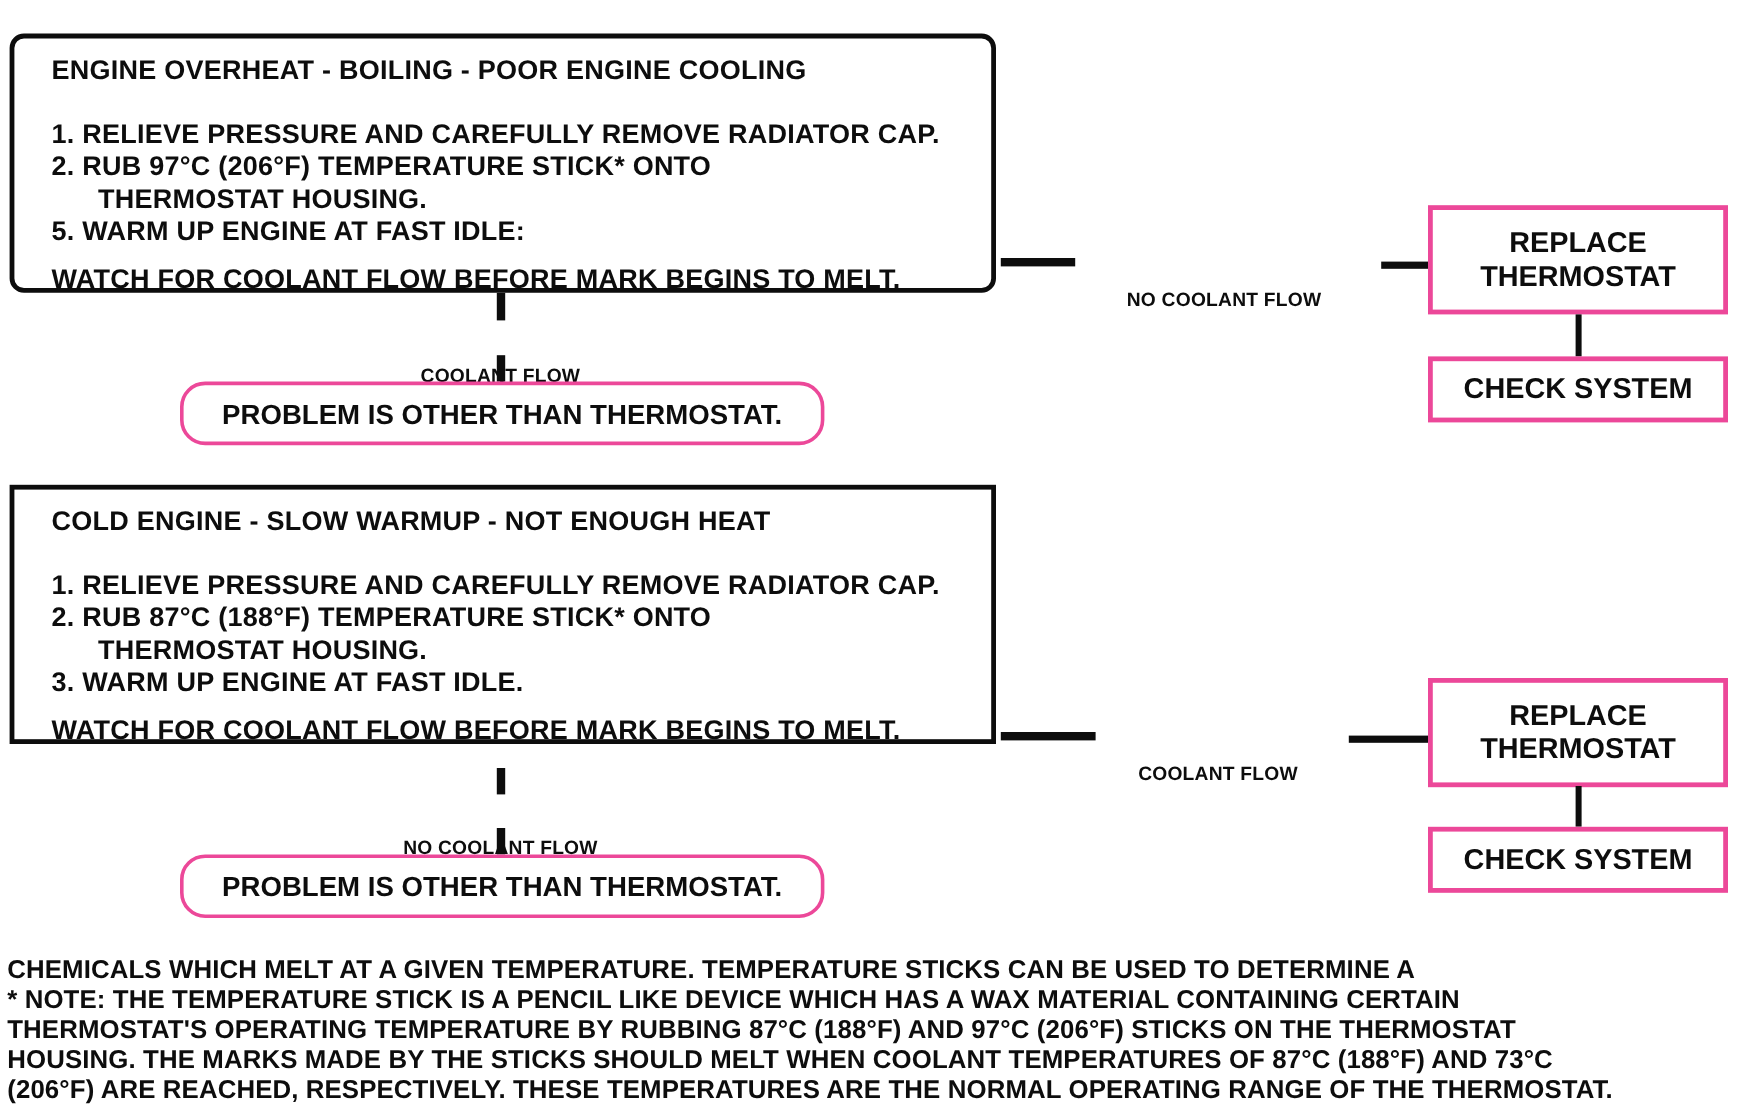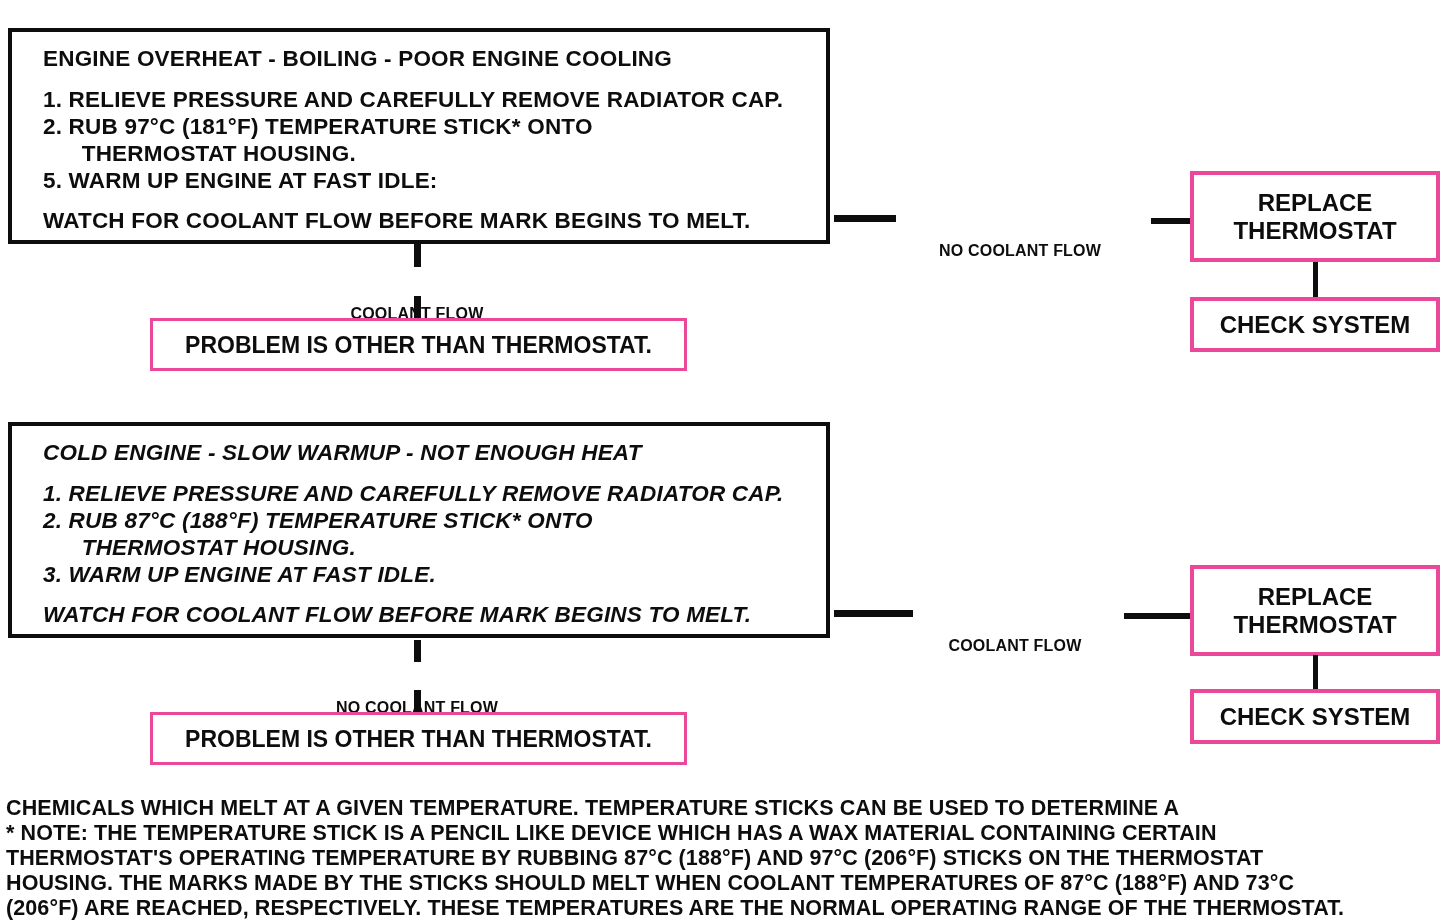--- a/index.html
+++ b/index.html
@@ -27,21 +27,21 @@
     width: 822px;
     height: 216px;
     padding: 13px 20px 0 31px;
   }
   .main-box .title {
     font-size: 22.5px;
     line-height: 27px;
     white-space: nowrap;
     letter-spacing: 0.2px;
   }
-  .main-box .steps { margin-top: 14px; }
+  .main-box .steps { margin-top: 26px; }
   .main-box .step {
     font-size: 22.5px;
     line-height: 27px;
     white-space: pre;
     letter-spacing: 0.2px;
   }
   .main-box .watch {
     margin-top: 13px;
     font-size: 22.5px;
     line-height: 27px;
@@ -59,20 +59,21 @@
     font-size: 24px;
     line-height: 28px;
   }
   .replace-box { left: 1190px; width: 250px; height: 91px; padding: 0 28px; }
   .check-box   { left: 1190px; width: 250px; height: 55px; white-space: nowrap; }
   .problem-box {
     left: 150px; width: 537px; height: 53px;
     border-width: 3px;
     font-size: 23px;
     white-space: nowrap;
+    border-radius: 21px;
   }
   .hline, .vline { position: absolute; background: #0d0d0d; }
   .branch-label {
     position: absolute;
     font-size: 16px;
     line-height: 28px;
     text-align: center;
     white-space: nowrap;
     letter-spacing: 0.2px;
     margin-top: 33px;
@@ -88,45 +89,45 @@
     line-height: 25px;
     white-space: nowrap;
     letter-spacing: 0.1px;
   }
 </style>
 </head>
 <body>
 
 <div id="canvas">
 
-  <div class="box main-box" style="top:28px;">
+  <div class="box main-box" style="top:28px;border-radius:12px;">
     <div class="title">ENGINE OVERHEAT - BOILING - POOR ENGINE COOLING</div>
     <div class="steps">
       <div class="step">1. RELIEVE PRESSURE AND CAREFULLY REMOVE RADIATOR CAP.</div>
-      <div class="step">2. RUB 97°C (181°F) TEMPERATURE STICK* ONTO</div>
+      <div class="step">2. RUB 97°C (206°F) TEMPERATURE STICK* ONTO</div>
       <div class="step">      THERMOSTAT HOUSING.</div>
       <div class="step">5. WARM UP ENGINE AT FAST IDLE:</div>
     </div>
     <div class="watch">WATCH FOR COOLANT FLOW BEFORE MARK BEGINS TO MELT.</div>
   </div>
 
   <div class="hline" style="left:834px; top:215px; width:62px; height:7px;"></div>
   <div class="branch-label" style="left:880px; top:204px; width:280px;">NO COOLANT FLOW</div>
   <div class="hline" style="left:1151px; top:218px; width:39px; height:6px;"></div>
 
   <div class="small-box replace-box" style="top:171px;">REPLACE THERMOSTAT</div>
   <div class="vline" style="left:1313px; top:262px; width:5px; height:36px;"></div>
   <div class="small-box check-box" style="top:297px;">CHECK SYSTEM</div>
 
   <div class="vline" style="left:414px; top:244px; width:7px; height:23px;"></div>
   <div class="branch-label" style="left:267px; top:267px; width:300px;">COOLANT FLOW</div>
   <div class="vline" style="left:414px; top:296px; width:7px; height:22px;"></div>
   <div class="small-box problem-box" style="top:318px;">PROBLEM IS OTHER THAN THERMOSTAT.</div>
 
-  <div class="box main-box" style="top:422px;font-style:italic;">
+  <div class="box main-box" style="top:404px;">
     <div class="title">COLD ENGINE - SLOW WARMUP - NOT ENOUGH HEAT</div>
     <div class="steps">
       <div class="step">1. RELIEVE PRESSURE AND CAREFULLY REMOVE RADIATOR CAP.</div>
       <div class="step">2. RUB 87°C (188°F) TEMPERATURE STICK* ONTO</div>
       <div class="step">      THERMOSTAT HOUSING.</div>
       <div class="step">3. WARM UP ENGINE AT FAST IDLE.</div>
     </div>
     <div class="watch">WATCH FOR COOLANT FLOW BEFORE MARK BEGINS TO MELT.</div>
   </div>
 

